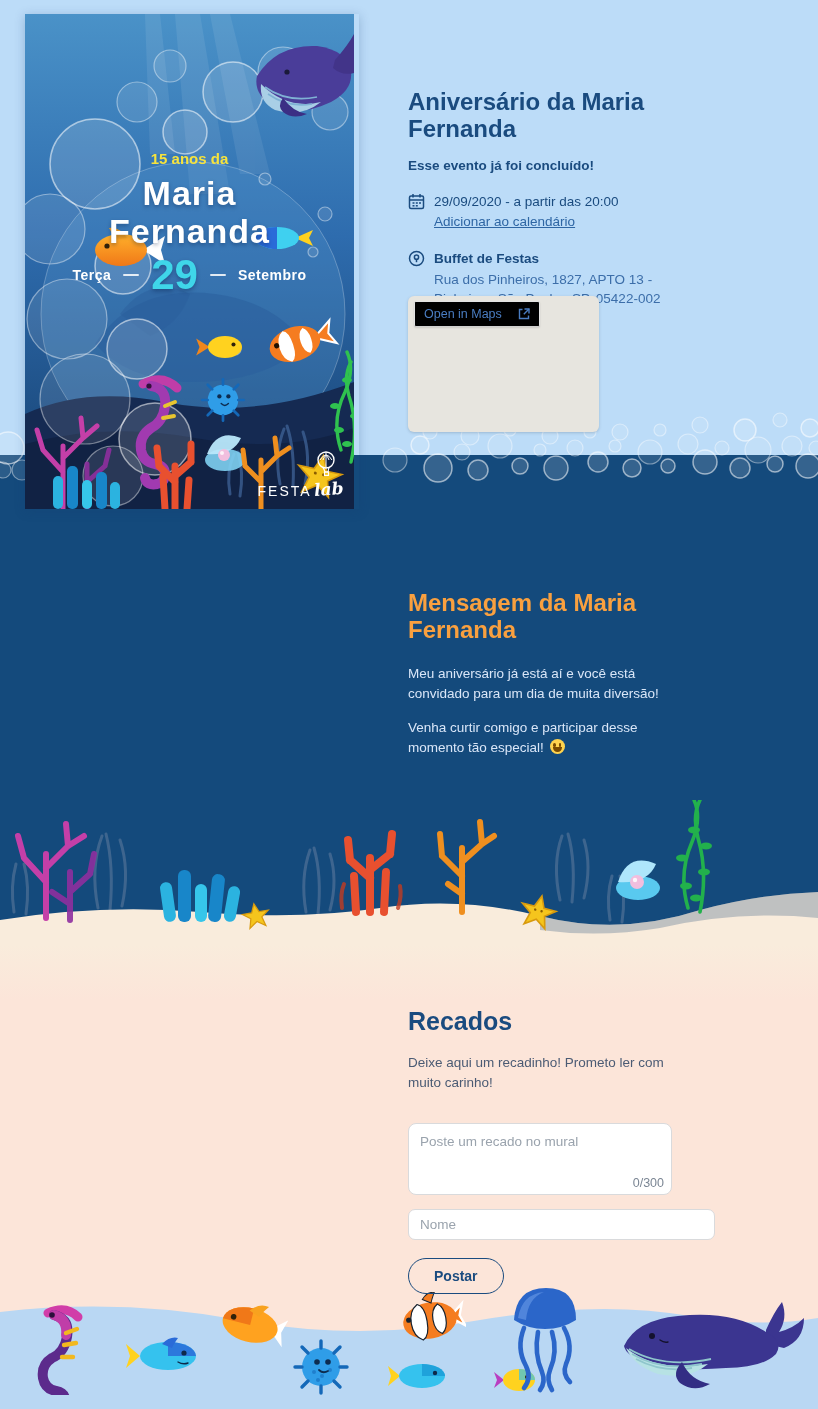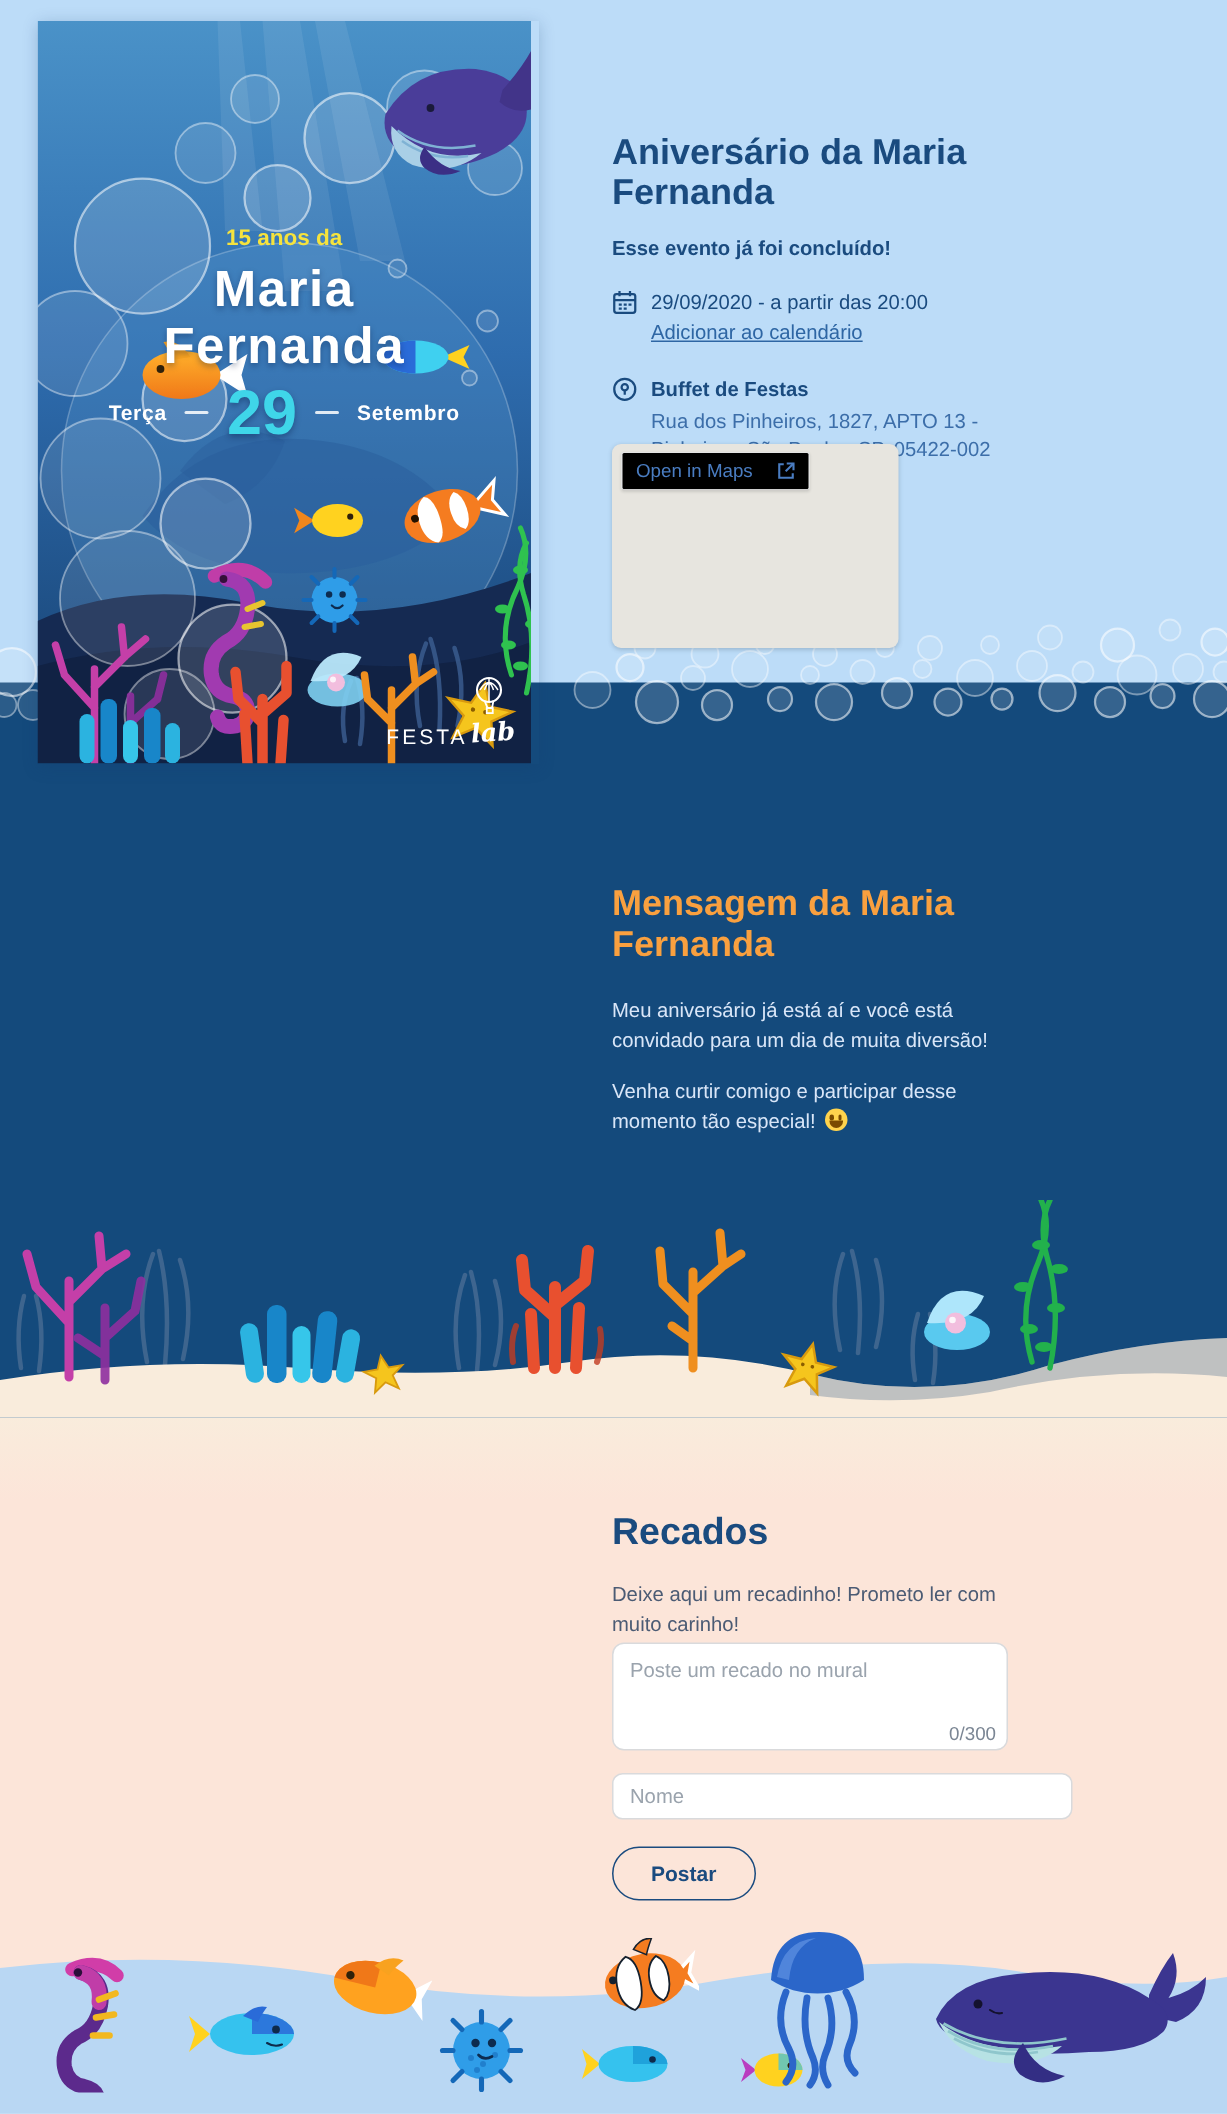--- a/index.html
+++ b/index.html
@@ -59,21 +59,21 @@
   .smiley{display:inline-block;width:15px;height:15px;border-radius:50%;background:#ffd34d;position:relative;
           vertical-align:-2px;margin-left:2px;}
   .smiley i{position:absolute;top:4px;width:2.5px;height:3.5px;background:#7a4a00;border-radius:2px;}
   .smiley i.l{left:3.5px;} .smiley i.r{right:3.5px;}
   .smiley u{position:absolute;left:3px;bottom:2.5px;width:9px;height:5px;border-radius:0 0 9px 9px;background:#7a4a00;}
 
   
   .guestbook{position:absolute;left:408px;top:1007px;width:266px;z-index:4;}
   .gb-title{font-size:25px;font-weight:800;color:#1a4b7f;margin:0;}
   .gb-sub{margin-top:17px;font-size:13.5px;line-height:20px;color:#4b5b74;}
-  .ta-wrap{position:relative;margin-top:2px;}
+  .ta-wrap{position:relative;margin-top:30px;}
   .gb-textarea{width:264px;height:72px;box-sizing:border-box;border:1px solid #d9dadc;border-radius:8px;
                background:#fff;padding:10px 11px;font-family:"Liberation Sans",sans-serif;font-size:13.5px;
                color:#33475e;resize:none;outline:none;}
   .gb-textarea::placeholder,.gb-input::placeholder{color:#9aa3ad;}
   .ta-counter{position:absolute;right:10px;bottom:9px;font-size:12.5px;color:#7b8694;}
   .gb-input{margin-top:10px;width:307px;box-sizing:border-box;border:1px solid #d9dadc;border-radius:7px;
             background:#fff;padding:7px 11px;font-family:"Liberation Sans",sans-serif;font-size:13.5px;color:#33475e;outline:none;}
   .gb-btn{margin-top:18px;background:transparent;border:1.6px solid #1a4b7f;border-radius:21px;
           padding:9px 25px;font-family:"Liberation Sans",sans-serif;font-size:14px;font-weight:700;color:#1a4b7f;cursor:pointer;}
 </style>

